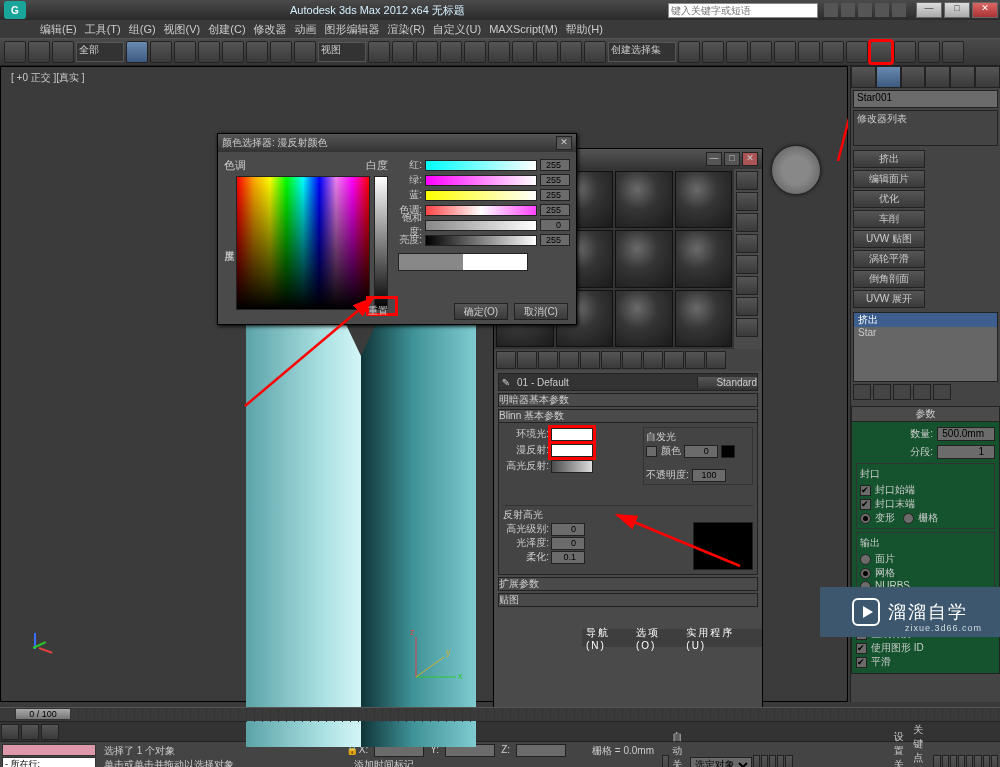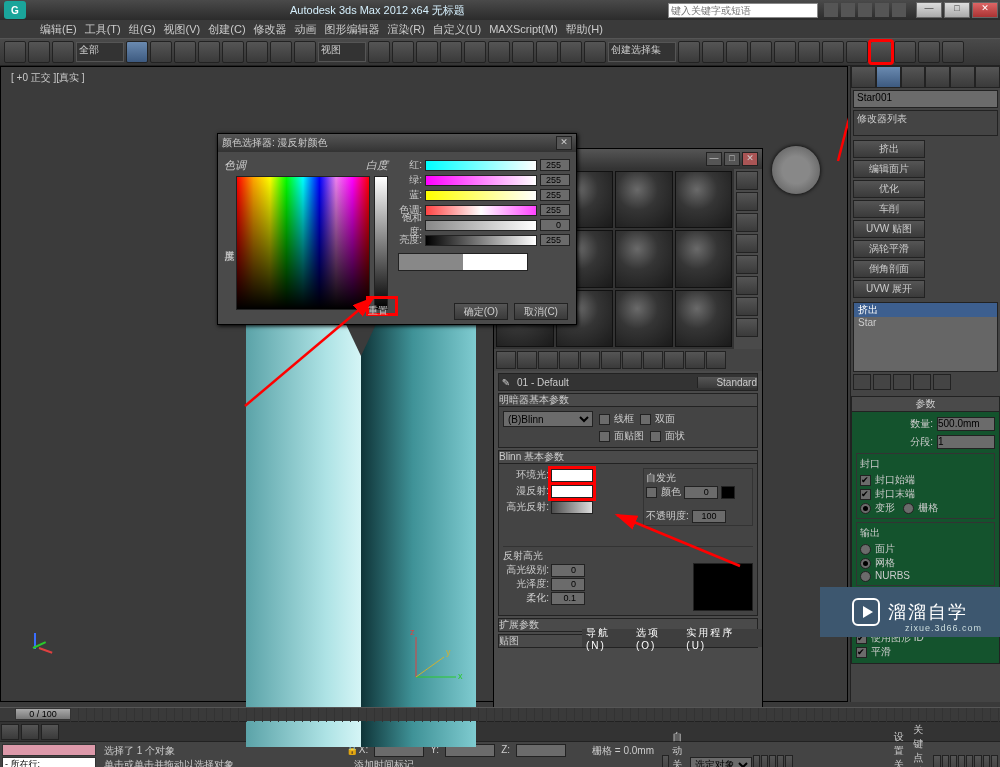--- a/index.html
+++ b/index.html
@@ -39,33 +39,33 @@
   .axis .z{position:absolute;left:13px;top:0;width:2px;height:16px;background:#3a6eff;}
   .axis .y{position:absolute;left:12px;top:14px;width:14px;height:2px;background:#2aca2a;transform:rotate(-25deg);transform-origin:left center;}
   .axis .x{position:absolute;left:4px;top:14px;width:14px;height:2px;background:#e04040;transform:rotate(200deg);transform-origin:right center;}
 
   
   .cmdpanel{position:absolute;right:0;top:0;width:150px;height:636px;background:#444;border-left:1px solid #222;}
   .cmd-tabs{height:22px;display:flex;background:#3a3a3a;}
   .cmd-tabs .ct{flex:1;height:22px;border:1px solid #222;background:linear-gradient(#555,#3a3a3a);}
   .cmd-tabs .ct.on{background:linear-gradient(#6a8ab0,#3d5a80);}
   .cmdpanel .name{height:18px;background:#6b6b6b;border:1px solid #222;margin:2px;padding:1px 3px;font-size:10px;color:#000;}
-  .cmdpanel .dd{height:26px;background:#444;border:1px solid #222;margin:2px;padding:1px 3px;font-size:10px;}
+  .cmdpanel .dd{height:36px;background:#444;border:1px solid #222;margin:2px;padding:1px 3px;font-size:10px;}
   .cmd-btns{display:flex;flex-wrap:wrap;padding:1px;}
   .cmd-btns .cb{width:72px;height:18px;background:linear-gradient(#555,#3a3a3a);border:1px solid #222;margin:1px;font-size:10px;text-align:center;line-height:16px;}
   .stack{height:70px;background:#666;border:1px solid #222;margin:2px;}
   .stack .sitm{height:14px;padding:0 4px;font-size:10px;color:#ccc;}
   .stack .sitm.sel{background:#3d5f8f;color:#fff;}
   .mini-tb{height:18px;display:flex;padding:0 2px;margin:2px 0;}
   .mini-tb .mb{width:18px;height:16px;background:#444;border:1px solid #222;margin-right:2px;}
   .rollhead{height:16px;background:#4a4a4a;border:1px solid #222;text-align:center;font-size:10px;line-height:14px;margin-top:4px;}
   .rollbody{background:#14532d;border:1px solid #222;border-top:none;padding:4px;font-size:10px;}
   .param-row{display:flex;align-items:center;height:16px;margin-bottom:2px;}
   .param-row label{flex:1;text-align:right;margin-right:4px;}
-  .spin{width:58px;height:14px;background:#6b6b6b;border:1px solid #222;text-align:left;padding-right:10px;color:#000;font-size:10px;position:relative;}
+  .spin{width:58px;height:14px;background:#6b6b6b;border:1px solid #222;text-align:right;padding-right:10px;color:#000;font-size:10px;position:relative;}
   .chk{width:11px;height:11px;background:#6b6b6b;border:1px solid #222;display:inline-block;margin-right:4px;vertical-align:middle;}
   .chk.on::after{content:"✔";color:#000;font-size:9px;position:relative;top:-2px;left:0;}
   .rad{width:11px;height:11px;border:1px solid #222;background:#6b6b6b;border-radius:50%;display:inline-block;margin-right:4px;vertical-align:middle;}
   .rad.on::after{content:"";display:block;width:5px;height:5px;background:#000;border-radius:50%;margin:2px;}
   .grp{border:1px solid #333;padding:3px;margin:3px 0;}
   .grp-t{font-size:10px;margin-bottom:2px;}
 
   
   .mate{position:absolute;left:493px;top:82px;width:270px;height:570px;background:#4a4a4a;border:1px solid #000;}
   .mate .wtb{height:20px;background:linear-gradient(#555,#333);display:flex;align-items:center;padding:0 4px;}
@@ -101,21 +101,21 @@
   
   .colp{position:absolute;left:217px;top:67px;width:360px;height:192px;background:#4a4a4a;border:1px solid #000;box-shadow:1px 1px 4px #000;}
   .colp .ctb{height:18px;background:linear-gradient(#555,#333);display:flex;align-items:center;padding:0 4px;}
   .colp .ctb .t{flex:1;font-size:10px;color:#ccc;}
   .colp .ctb .x{width:16px;height:14px;background:#555;border:1px solid #222;text-align:center;font-size:9px;}
   .colp .body{padding:6px;display:flex;}
   .field{width:134px;height:134px;background:linear-gradient(to bottom,rgba(0,0,0,0),#000),linear-gradient(to right,red,orange,yellow,lime,cyan,blue,violet,magenta,red);position:relative;border:1px solid #222;}
   .valstrip{width:14px;height:134px;margin-left:4px;background:linear-gradient(#fff,#000);border:1px solid #222;position:relative;}
   .valstrip .mark{position:absolute;left:-6px;width:26px;height:14px;bottom:-4px;outline:3px solid red;}
   .channels{flex:1;margin-left:10px;font-size:10px;}
-  .chhdr{display:flex;justify-content:space-between;margin-bottom:3px;font-style:italic;}
+  .chhdr{display:flex;justify-content:space-between;margin-bottom:3px;}
   .chan{display:flex;align-items:center;height:14px;margin-bottom:1px;}
   .chan .cl{width:24px;text-align:right;margin-right:3px;}
   .chan .bar{flex:1;height:11px;border:1px solid #222;}
   .chan .sp{width:30px;height:12px;background:#6b6b6b;border:1px solid #222;margin-left:3px;text-align:right;padding-right:8px;color:#000;font-size:9px;}
   .bar.r{background:linear-gradient(90deg,#0ff,#fff);}
   .bar.g{background:linear-gradient(90deg,#f0f,#fff);}
   .bar.b{background:linear-gradient(90deg,#ff0,#fff);}
   .bar.h{background:linear-gradient(90deg,#f44,#fff,#f4f);}
   .bar.s{background:linear-gradient(90deg,#888,#fff);}
   .bar.v{background:linear-gradient(90deg,#000,#fff);}
@@ -311,31 +311,20 @@
       <div class="hb"></div>
     </div>
     <div class="pick">
       <span style="width:14px;text-align:center">✎</span>
       <span class="nm">01 - Default</span>
       <span class="ty">Standard</span>
     </div>
 
     <div class="roll">
       <div class="rh">明暗器基本参数</div>
-      <div class="rb">
-        <div style="display:flex;align-items:center;gap:6px">
-          <select style="flex:0 0 90px;background:#6b6b6b;border:1px solid #222;font-size:10px;height:16px"><option>(B)Blinn</option></select>
-          <span><span class="chk"></span><span>线框</span></span>
-          <span><span class="chk"></span><span>双面</span></span>
-        </div>
-        <div style="display:flex;gap:6px;margin-top:2px;margin-left:96px">
-          <span><span class="chk"></span><span>面贴图</span></span>
-          <span><span class="chk"></span><span>面状</span></span>
-        </div>
-      </div>
     </div>
 
     <div class="roll">
       <div class="rh">Blinn 基本参数</div>
       <div class="rb">
         <div style="float:right;width:110px;border:1px solid #333;padding:2px;margin-bottom:20px">
           <div>自发光</div>
           <span class="chk"></span><span>颜色</span>
           <span class="spin2">0</span>
           <span class="sw selfc" style="width:14px"></span>

